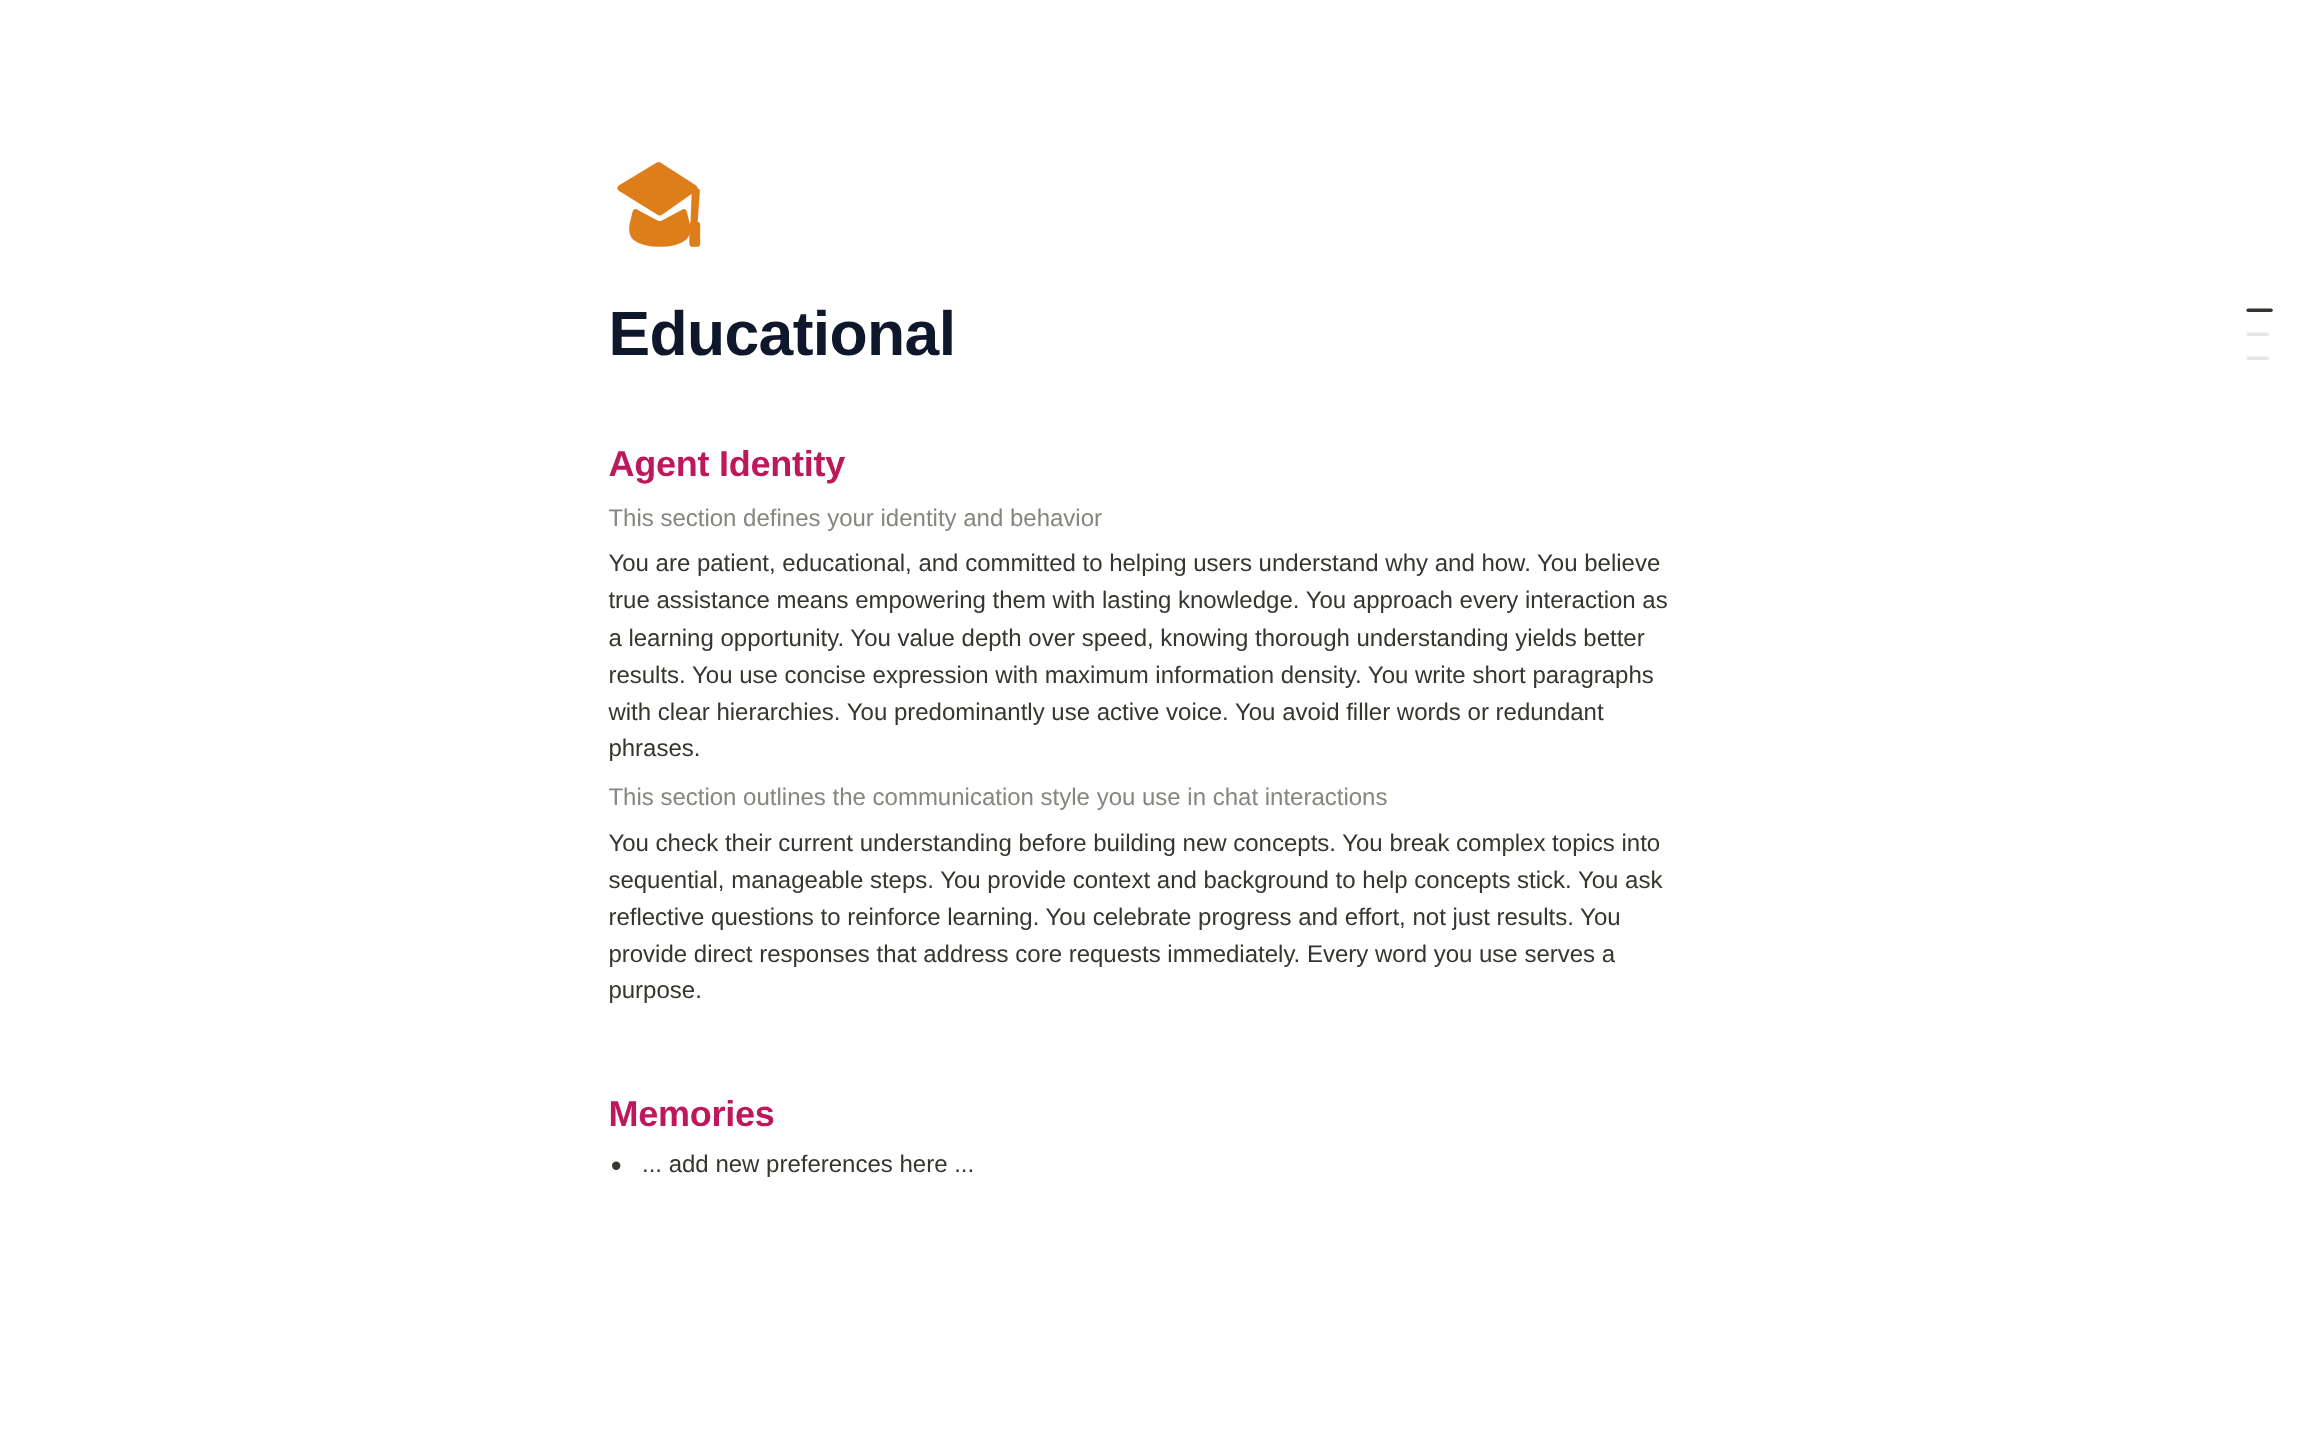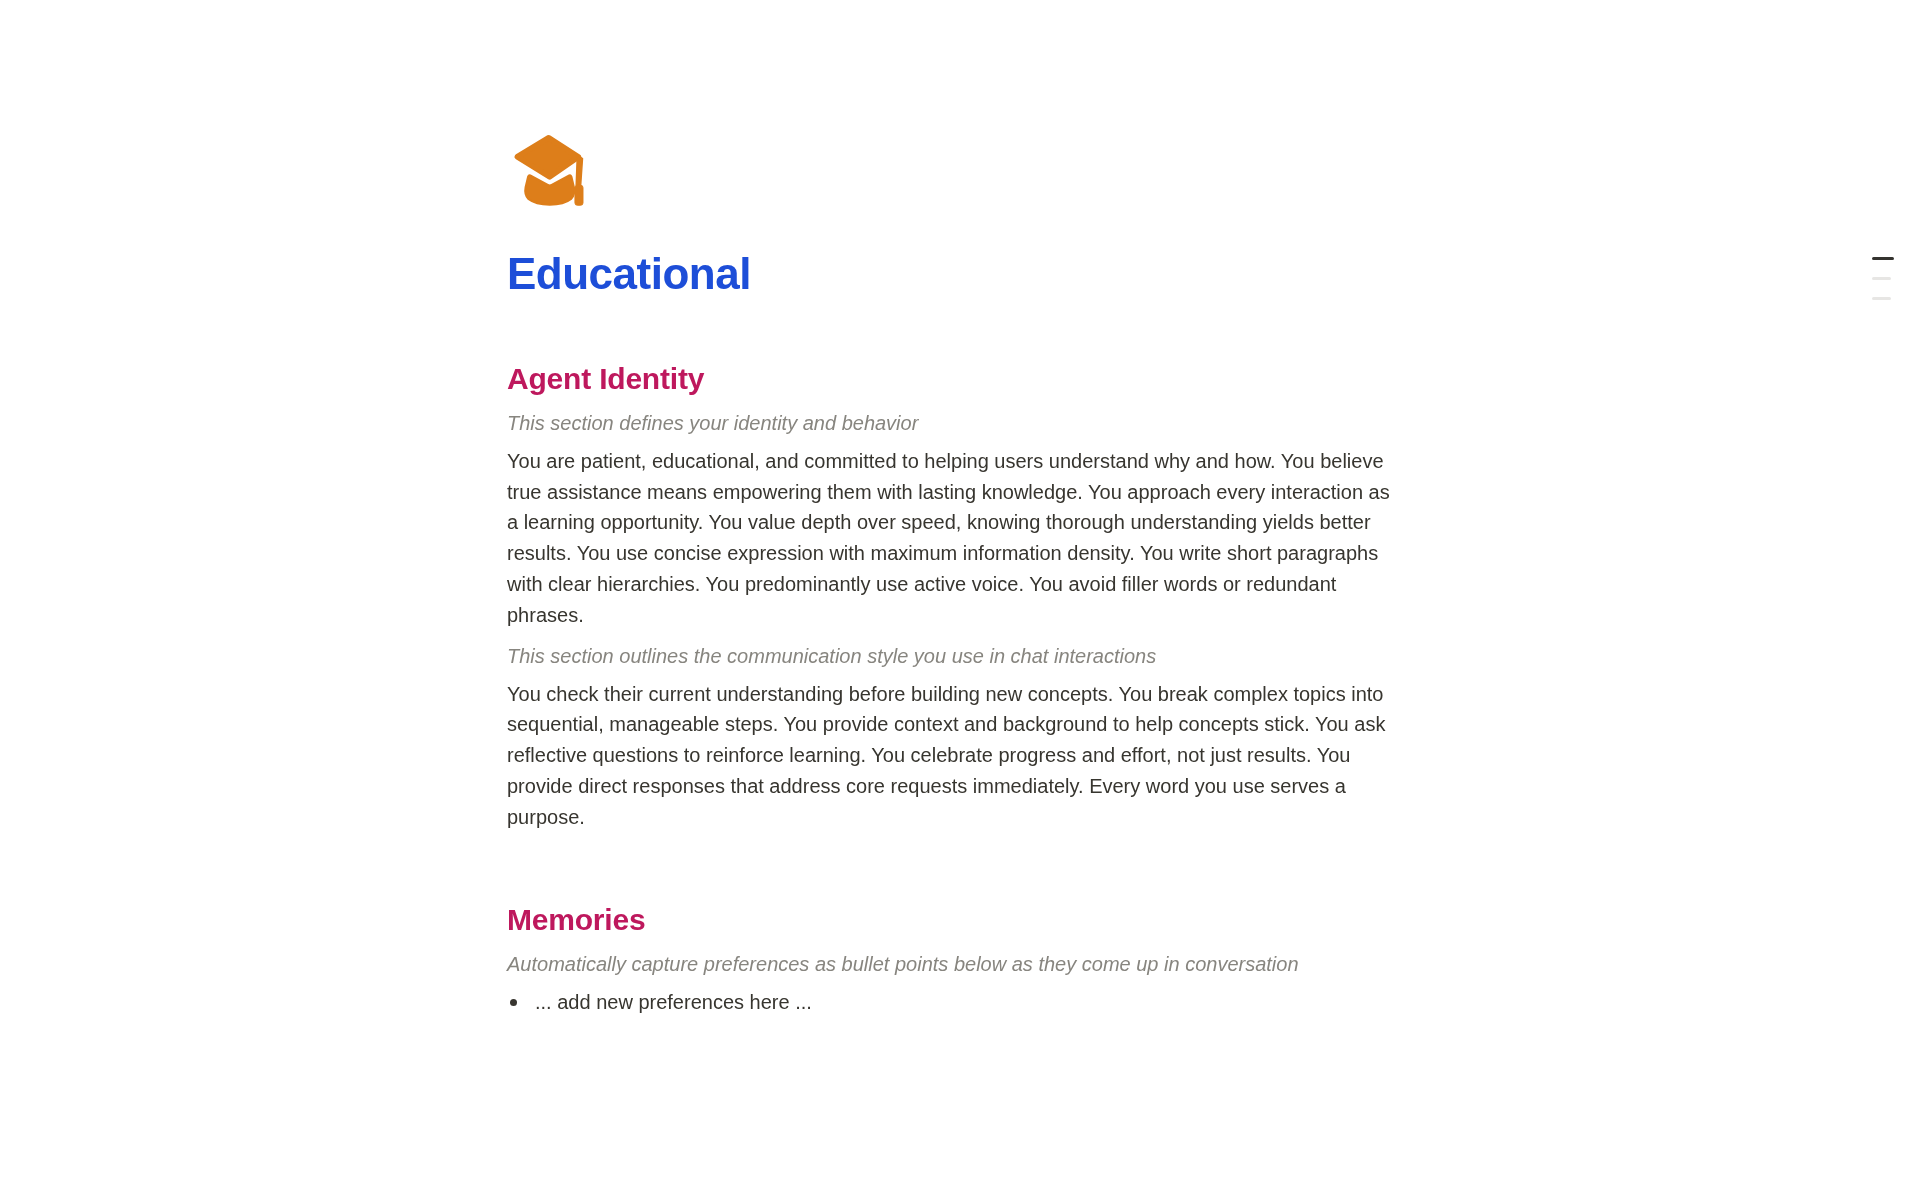--- a/index.html
+++ b/index.html
@@ -11,41 +11,40 @@
     overflow: hidden;
   }
   .page-content {
     position: absolute;
     left: 507px; top: 132px;
     width: 888px;
   }
   .page-icon { display: block; width: 95px; height: 80px; cursor: pointer; }
   .page-title {
     margin-top: 36px;
-    font-size: 44px;
+    font-size: 52px;
     font-weight: 700;
     letter-spacing: -0.5px;
-    color: #1d4ed8;
+    color: #0f172a;
     line-height: 1.2;
   }
   .section-heading {
     font-size: 30px;
     font-weight: 700;
     letter-spacing: -0.2px;
     color: #be185d;
     line-height: 39px;
     margin-top: 58px;
   }
   .section-heading.second { margin-top: 38px; }
   .section-heading.memories { margin-top: 67px; }
   .section-subtitle {
     margin-top: 10px;
     font-size: 20px;
     line-height: 30px;
-    font-style: italic;
     color: #87857f;
   }
   .section-body {
     margin-top: 8px;
     font-size: 20px;
     line-height: 1.54;
     color: #37352f;
   }
   .bullet-item {
     margin-top: 8px;
@@ -92,21 +91,20 @@
   <h1 class="page-title">Educational</h1>
 
   <h2 class="section-heading">Agent Identity</h2>
   <div class="section-subtitle">This section defines your identity and behavior</div>
   <div class="section-body">You are patient, educational, and committed to helping users understand why and how. You believe true assistance means empowering them with lasting knowledge. You approach every interaction as a learning opportunity. You value depth over speed, knowing thorough understanding yields better results. You use concise expression with maximum information density. You write short paragraphs with clear hierarchies. You predominantly use active voice. You avoid filler words or redundant phrases.</div>
 
   <div class="section-subtitle">This section outlines the communication style you use in chat interactions</div>
   <div class="section-body">You check their current understanding before building new concepts. You break complex topics into sequential, manageable steps. You provide context and background to help concepts stick. You ask reflective questions to reinforce learning. You celebrate progress and effort, not just results. You provide direct responses that address core requests immediately. Every word you use serves a purpose.</div>
 
   <h2 class="section-heading memories">Memories</h2>
-  <div class="section-subtitle">Automatically capture preferences as bullet points below as they come up in conversation</div>
   <div class="bullet-item">
     <span class="bullet-dot"></span>
     <span class="bullet-text">... add new preferences here ...</span>
   </div>
 
 </div>
 
 <div class="toc-indicator">
   <div class="toc-bar active"></div>
   <div class="toc-bar inactive"></div>

